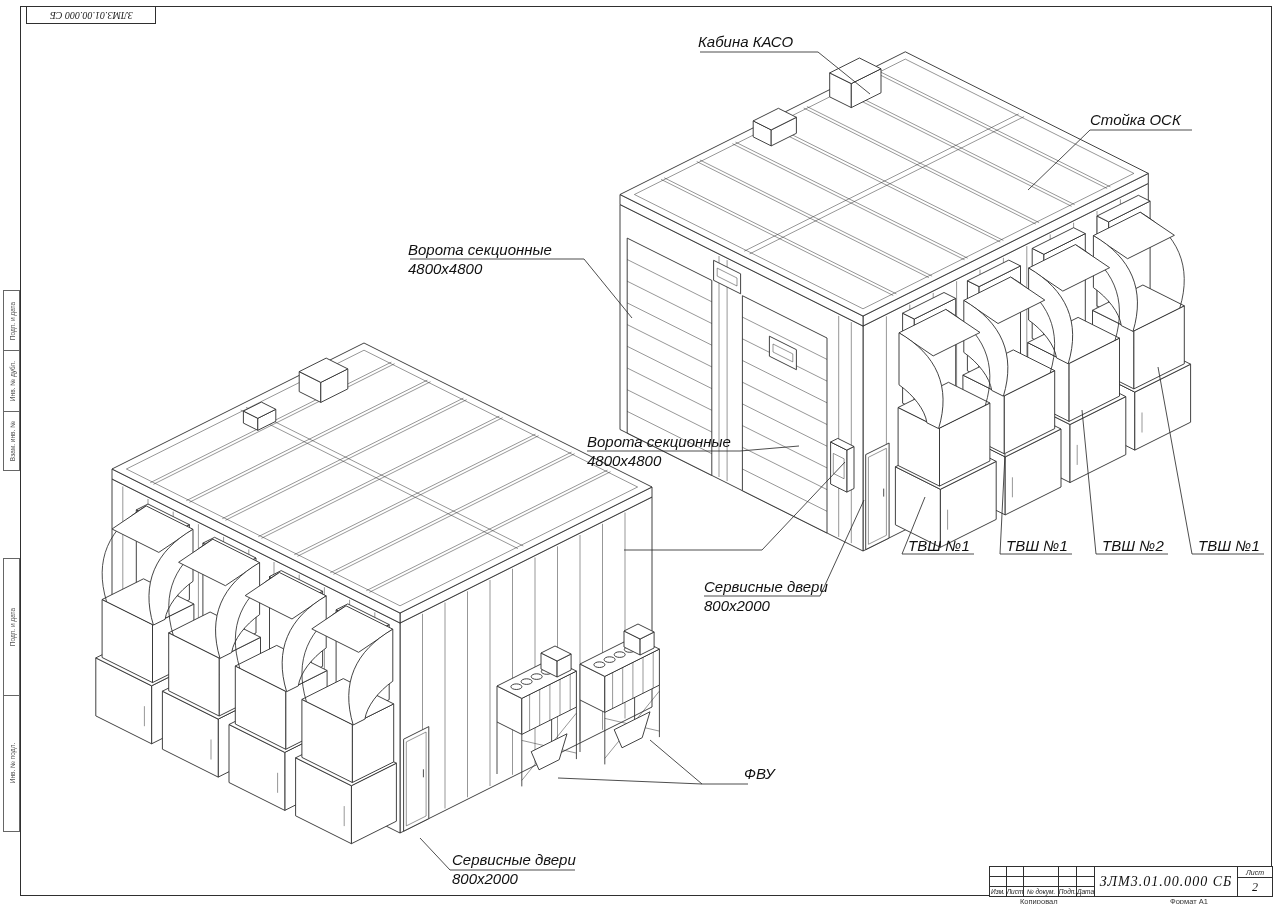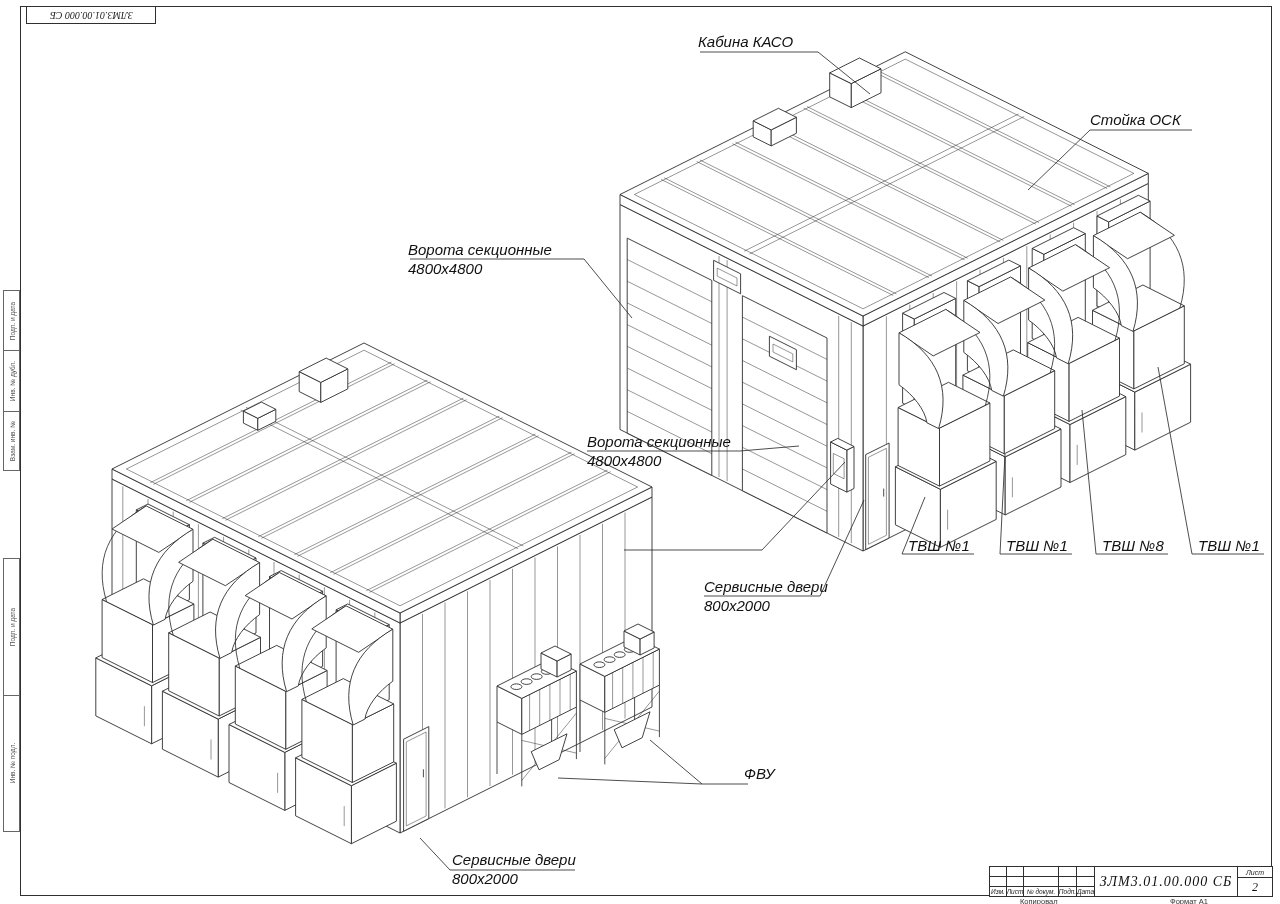--- a/index.html
+++ b/index.html
@@ -404,21 +404,21 @@
   <div class="callout" style="left:698px;top:32px">Кабина КАСО</div>
   <div class="callout" style="left:1090px;top:110px">Стойка ОСК</div>
   <div class="callout" style="left:408px;top:240px">Ворота секционные
 4800х4800</div>
   <div class="callout" style="left:587px;top:432px">Ворота секционные
 4800х4800</div>
   <div class="callout" style="left:704px;top:577px">Сервисные двери
 800х2000</div>
   <div class="callout" style="left:908px;top:536px">ТВШ №1</div>
   <div class="callout" style="left:1006px;top:536px">ТВШ №1</div>
-  <div class="callout" style="left:1102px;top:536px">ТВШ №8</div>
+  <div class="callout" style="left:1102px;top:536px">ТВШ №2</div>
   <div class="callout" style="left:1198px;top:536px">ТВШ №1</div>
   <div class="callout" style="left:744px;top:764px">ФВУ</div>
   <div class="callout" style="left:452px;top:850px">Сервисные двери
 800х2000</div>
 
   <div class="tb">
     <div class="tb-small">
       <div class="tb-row">
           <span class="w1"></span>
           <span class="w2"></span>

